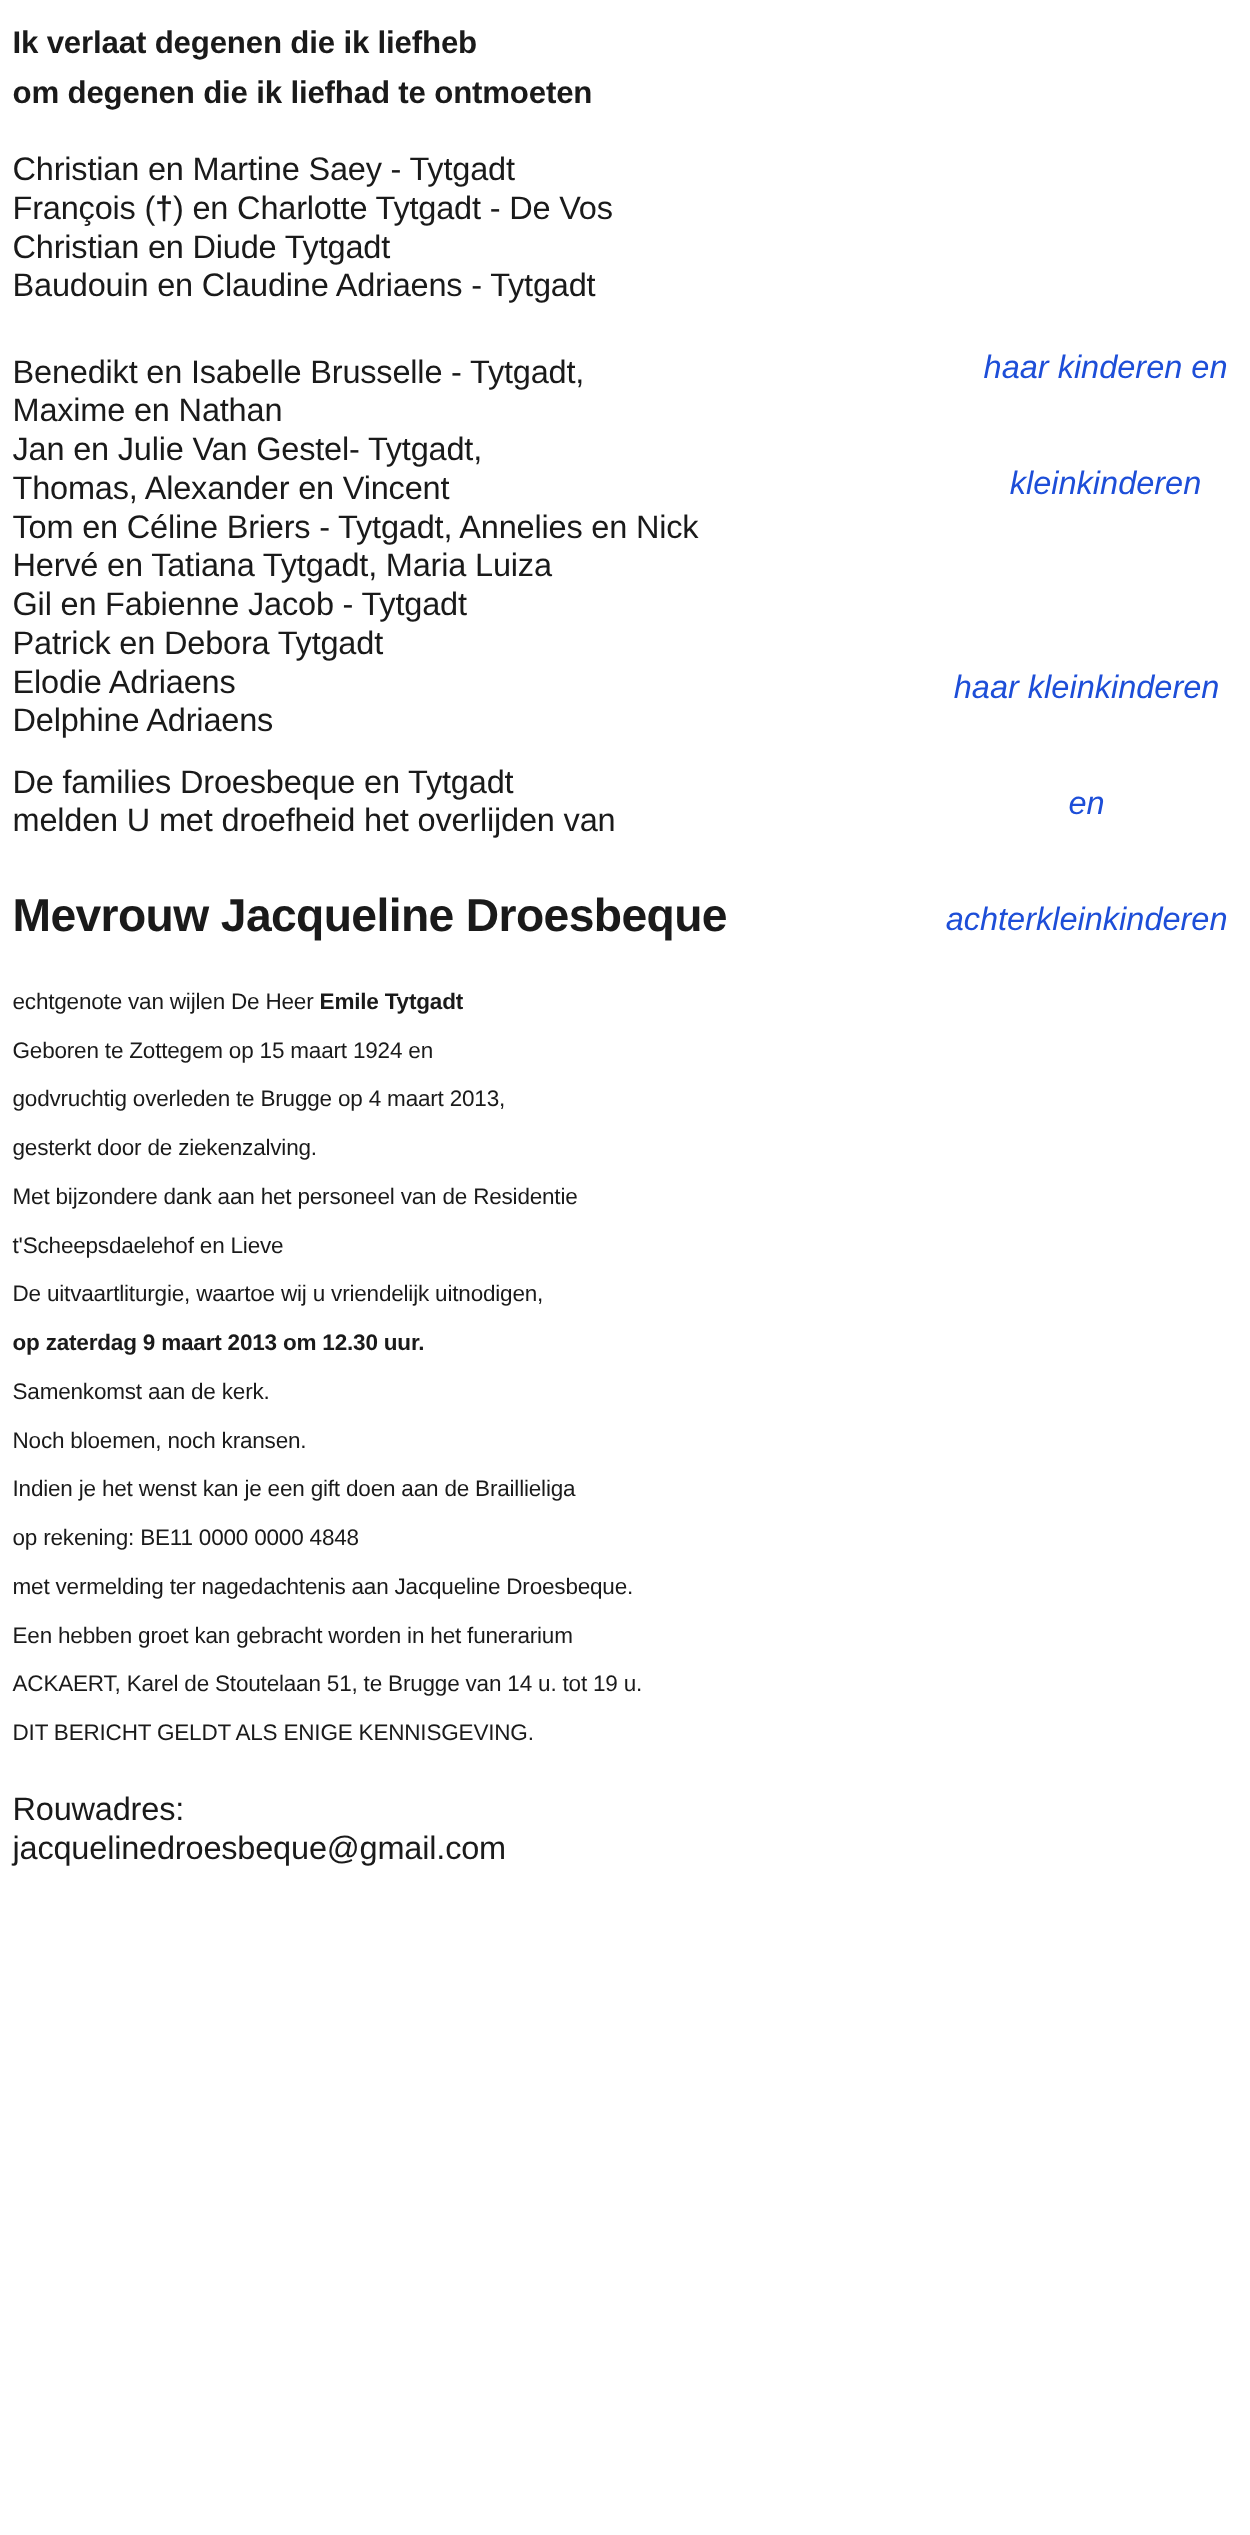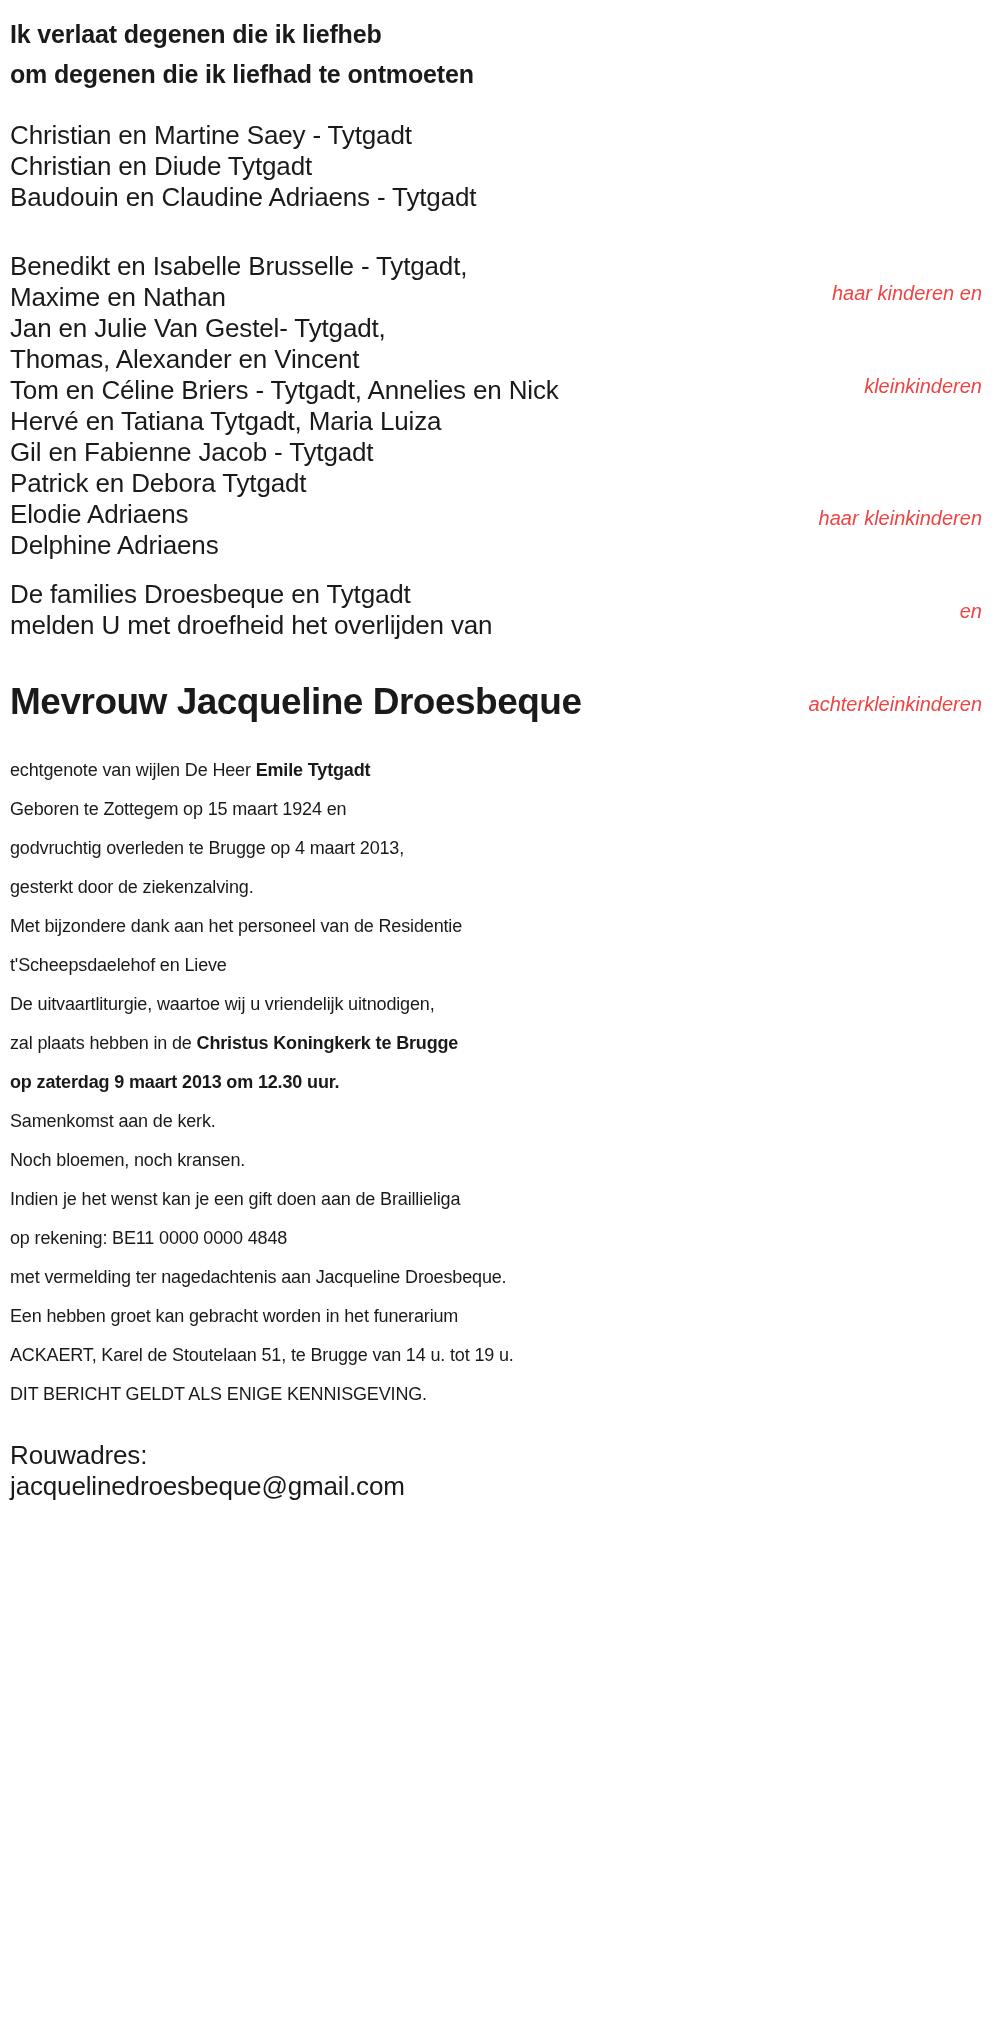--- a/index.html
+++ b/index.html
@@ -54,25 +54,25 @@
   .cols {
     position: relative;
   }
   .names .line {
     font-size: 26px;
     line-height: 31px;
   }
   .caption {
     position: absolute;
     right: 8px;
-    text-align: right;
+    text-align: center;
     font-style: italic;
-    font-size: 20px;
+    font-size: 26px;
     line-height: 31px;
-    color: #ef4444;
+    color: #1d4ed8;
     white-space: pre;
   }
   .caption-children {
     top: 96px;
   }
   .caption-grand {
     top: 190px;
   }
 
   
@@ -101,20 +101,21 @@
 
   <div class="verse">
     <div class="line">Ik verlaat degenen die ik liefheb</div>
     <div class="line">om degenen die ik liefhad te ontmoeten</div>
   </div>
 
   <div class="gap-md"></div>
 
   <div class="cols names">
     <div class="line">Christian en Martine Saey - Tytgadt</div>
+    <div class="line"><span>François (</span><span class="inline-bold">†</span><span>) en Charlotte Tytgadt - De Vos</span></div>
     <div class="line">Christian en Diude Tytgadt</div>
     <div class="line">Baudouin en Claudine Adriaens - Tytgadt</div>
 
     <div class="caption caption-children">
       <div>haar kinderen en</div>
       <div>kleinkinderen</div>
     </div>
   </div>
 
   <div class="gap-lg"></div>
@@ -152,21 +153,20 @@
   <div class="gap-md"></div>
 
   <div class="body">
     <div class="line"><span>echtgenote van wijlen De Heer </span><span class="inline-bold">Emile Tytgadt</span></div>
     <div class="line">Geboren te Zottegem op 15 maart 1924 en</div>
     <div class="line">godvruchtig overleden te Brugge op 4 maart 2013,</div>
     <div class="line">gesterkt door de ziekenzalving.</div>
     <div class="line">Met bijzondere dank aan het personeel van de Residentie</div>
     <div class="line">t'Scheepsdaelehof en Lieve</div>
     <div class="line">De uitvaartliturgie, waartoe wij u vriendelijk uitnodigen,</div>
-    <div class="line"><span>zal plaats hebben in de </span><span class="inline-bold">Christus Koningkerk te Brugge</span></div>
     <div class="line bold">op zaterdag 9 maart 2013 om 12.30 uur.</div>
     <div class="line">Samenkomst aan de kerk.</div>
     <div class="line">Noch bloemen, noch kransen.</div>
     <div class="line">Indien je het wenst kan je een gift doen aan de Braillieliga</div>
     <div class="line">op rekening: BE11 0000 0000 4848</div>
     <div class="line">met vermelding ter nagedachtenis aan Jacqueline Droesbeque.</div>
     <div class="line">Een hebben groet kan gebracht worden in het funerarium</div>
     <div class="line">ACKAERT, Karel de Stoutelaan 51, te Brugge van 14 u. tot 19 u.</div>
     <div class="line">DIT BERICHT GELDT ALS ENIGE KENNISGEVING.</div>
   </div>

